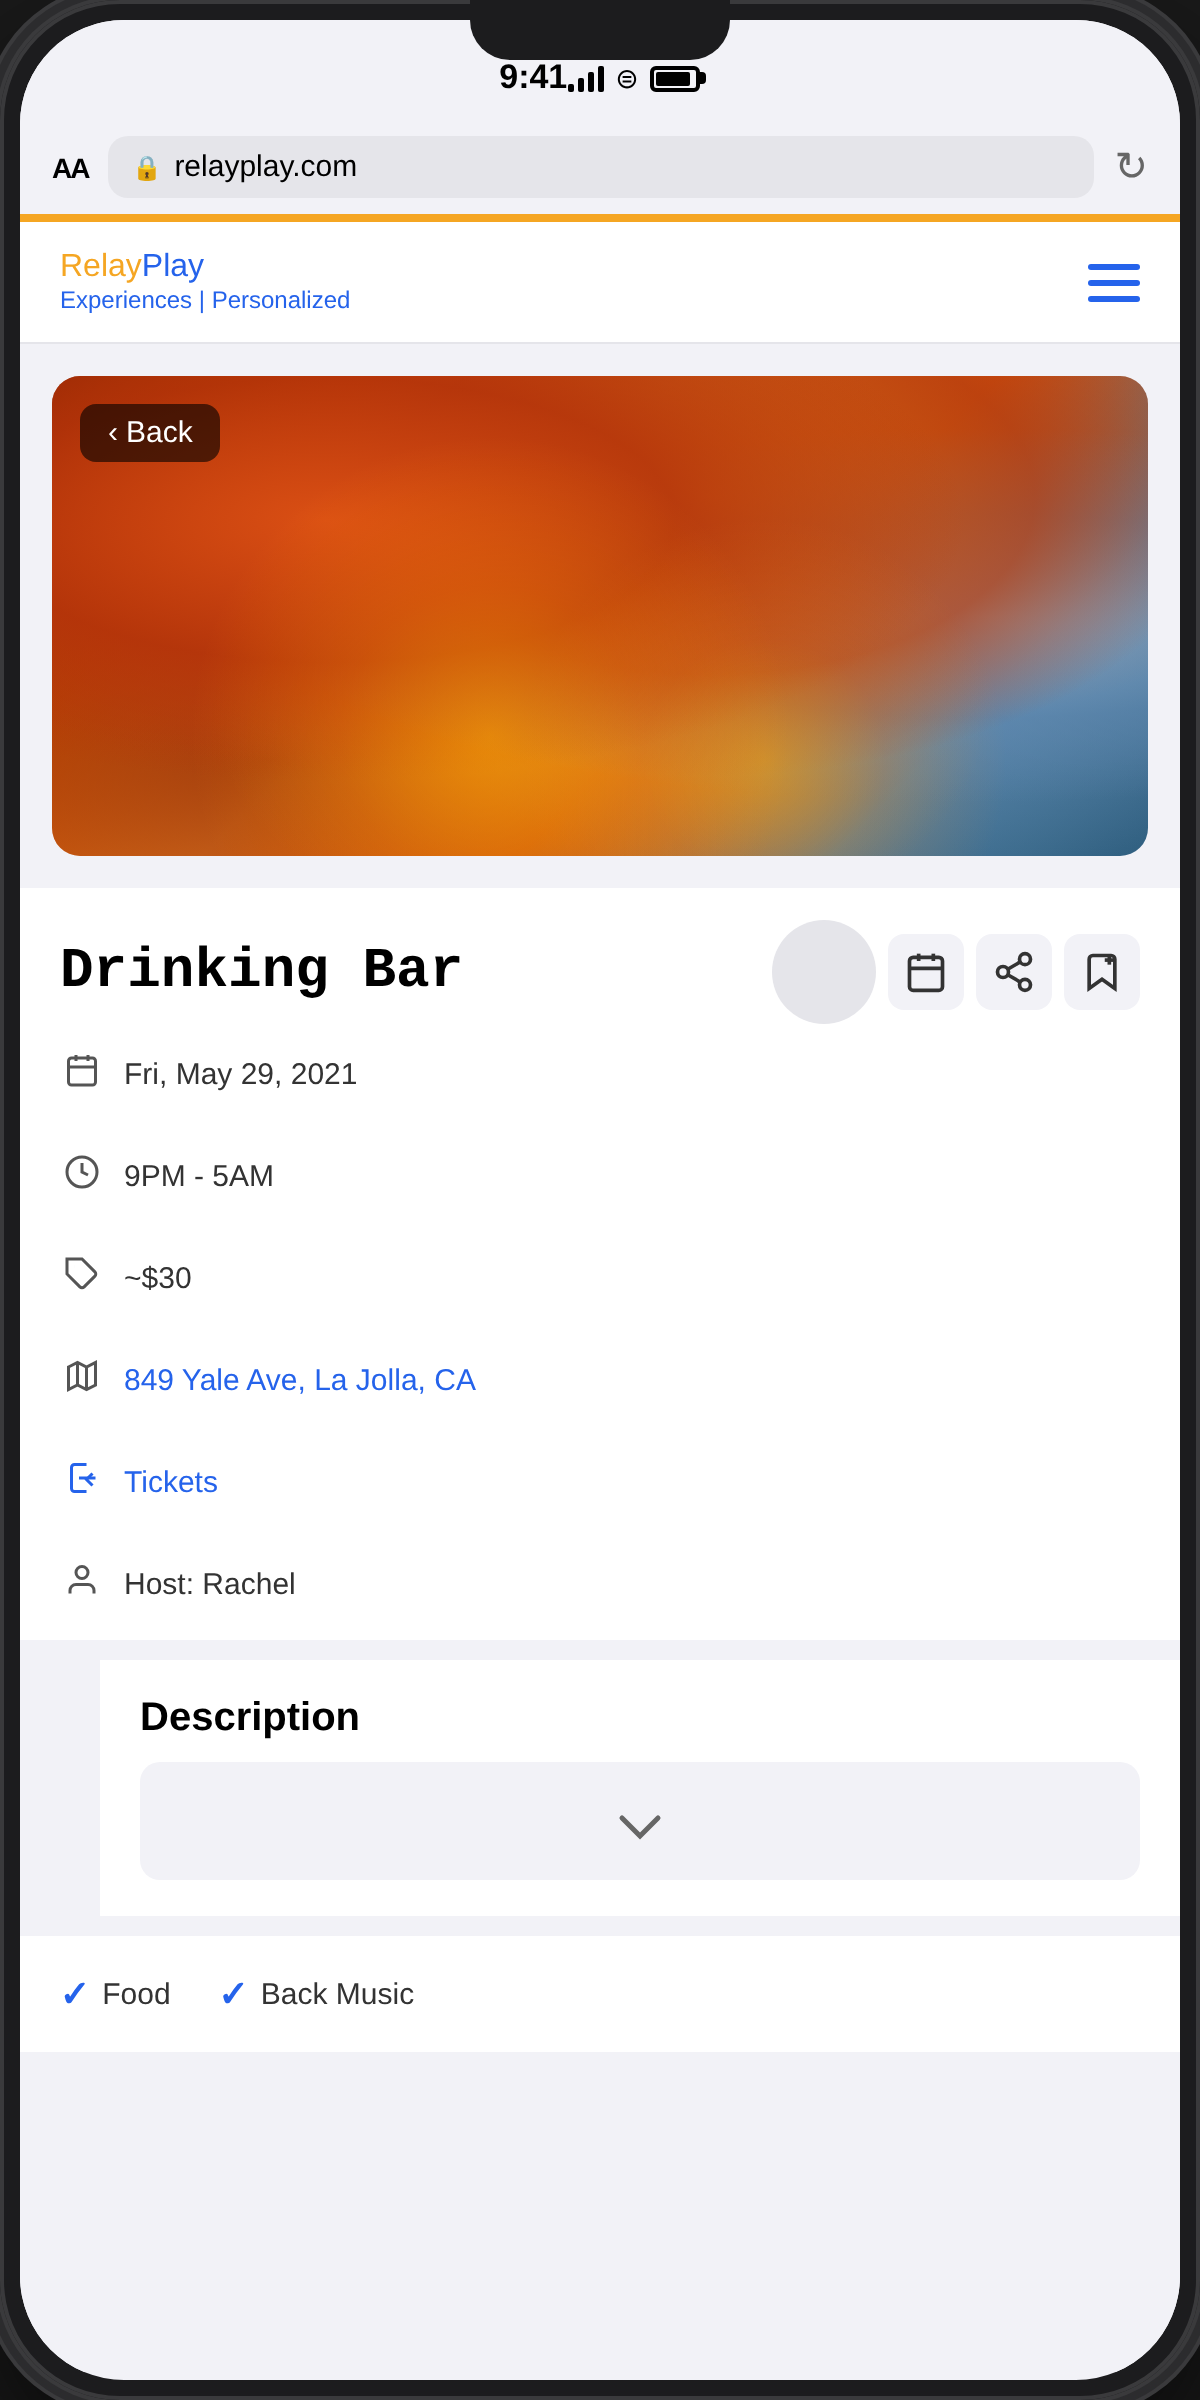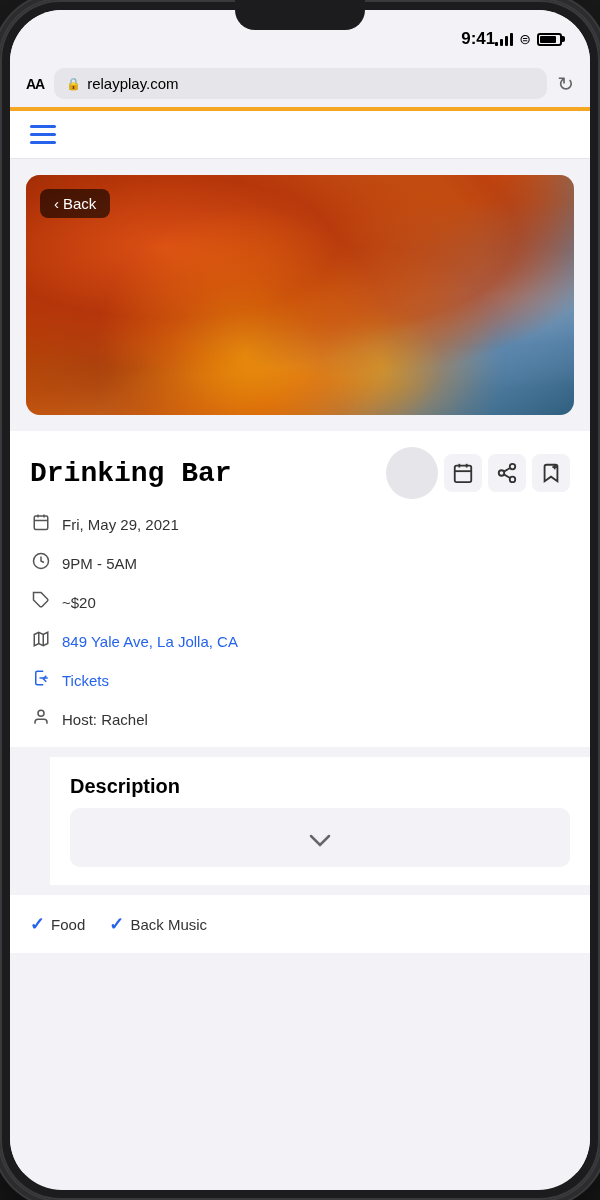--- a/index.html
+++ b/index.html
@@ -62,21 +62,21 @@
       overflow: hidden;
       background: #f2f2f7;
     }
 
     
     .status-bar {
       background: #f2f2f7;
       height: 50px;
       display: flex;
       align-items: center;
-      justify-content: flex-end;
+      justify-content: center;
       padding: 8px 28px 0;
       position: relative;
     }
 
     .status-time {
       font-size: 17px;
       font-weight: 600;
       color: #000;
     }
 
@@ -336,21 +336,21 @@
     .circle-placeholder {
       width: 52px;
       height: 52px;
       border-radius: 50%;
       background: #e5e5ea;
     }
 
     .event-info-list {
       display: flex;
       flex-direction: column;
-      gap: 16px;
+      gap: 28px;
     }
 
     .info-row {
       display: flex;
       align-items: center;
       gap: 10px;
       font-size: 15px;
       color: #333;
     }
 
@@ -457,20 +457,26 @@
       <div class="browser-url-bar">
         <span class="lock-icon">🔒</span>
         <span class="url-text">relayplay.com</span>
       </div>
       <span class="refresh-btn">↻</span>
     </div>
 
     <div class="accent-bar"></div>
 
     <div class="app-header">
+      <div class="logo-area">
+        <div>
+          <span class="logo-relay">Relay</span><span class="logo-play">Play</span>
+        </div>
+        <div class="logo-subtitle">Experiences | Personalized</div>
+      </div>
       <div class="hamburger">
         <span></span>
         <span></span>
         <span></span>
       </div>
     </div>
 
     <div class="main-content">
 
       <div class="event-image-container">
@@ -534,21 +540,21 @@
             </span>
             <span>9PM - 5AM</span>
           </div>
           <div class="info-row">
             <span class="info-icon">
               <svg width="18" height="18" viewBox="0 0 24 24" fill="none" stroke="#555" stroke-width="2">
                   <path d="M20.59 13.41l-7.17 7.17a2 2 0 01-2.83 0L2 12V2h10l8.59 8.59a2 2 0 010 2.82z"></path>
                   <line x1="7" y1="7" x2="7.01" y2="7"></line>
                 </svg>
             </span>
-            <span>~$20</span>
+            <span>~$30</span>
           </div>
           <div class="info-row">
             <span class="info-icon">
               <svg width="18" height="18" viewBox="0 0 24 24" fill="none" stroke="#555" stroke-width="2">
                   <polygon points="3 6 9 3 15 6 21 3 21 18 15 21 9 18 3 21"></polygon>
                   <line x1="9" y1="3" x2="9" y2="18"></line>
                   <line x1="15" y1="6" x2="15" y2="21"></line>
                 </svg>
             </span>
             <a href="#" class="info-link">849 Yale Ave, La Jolla, CA</a>

